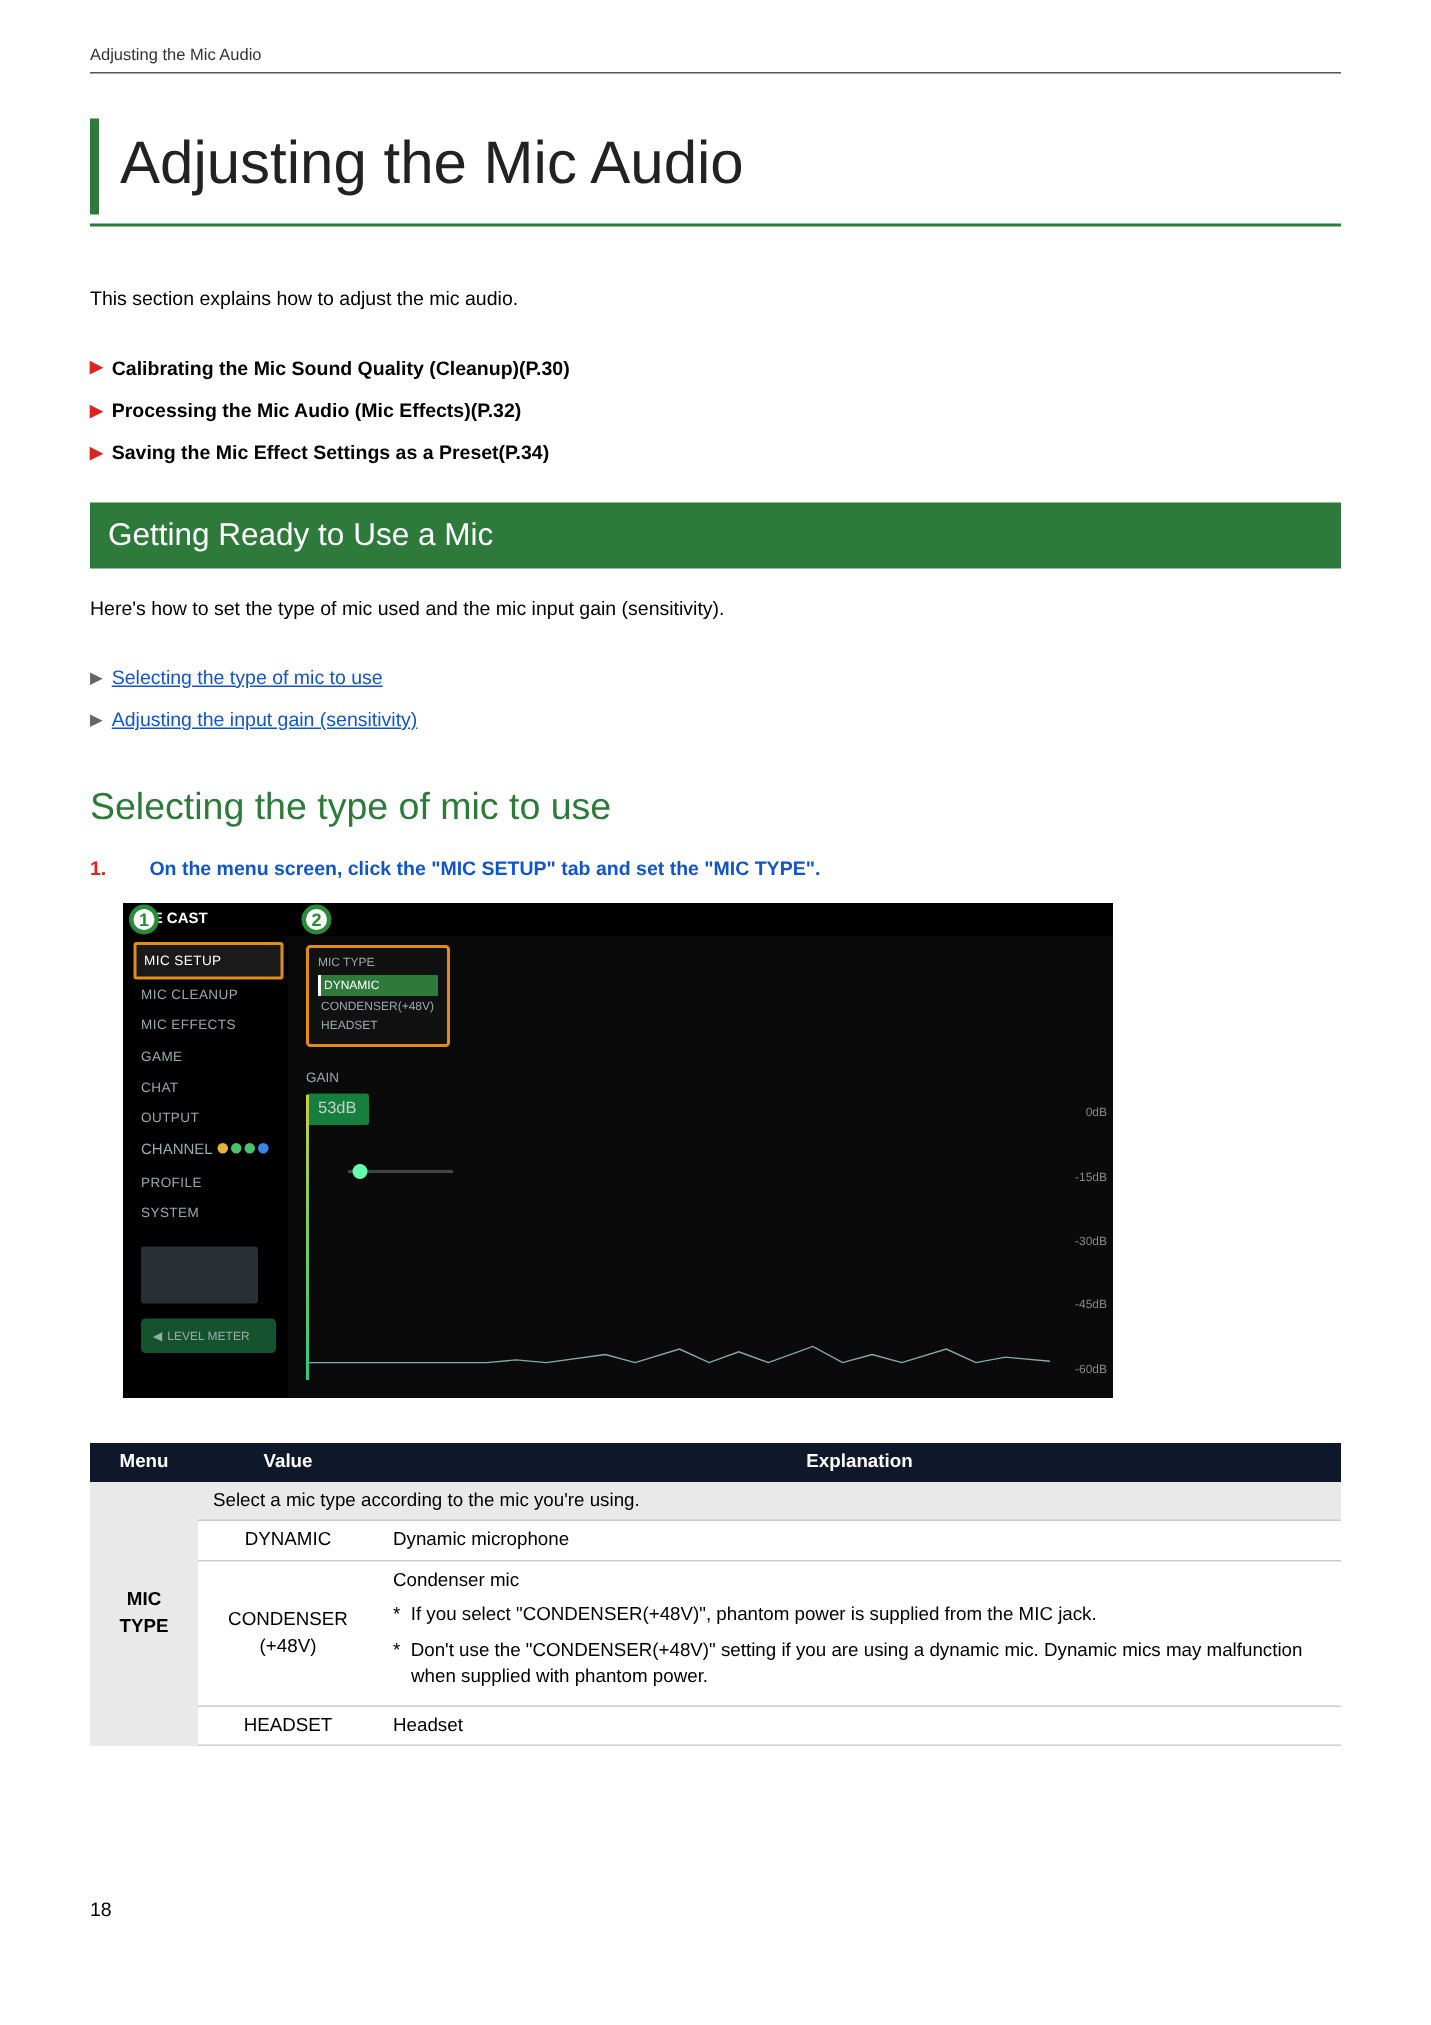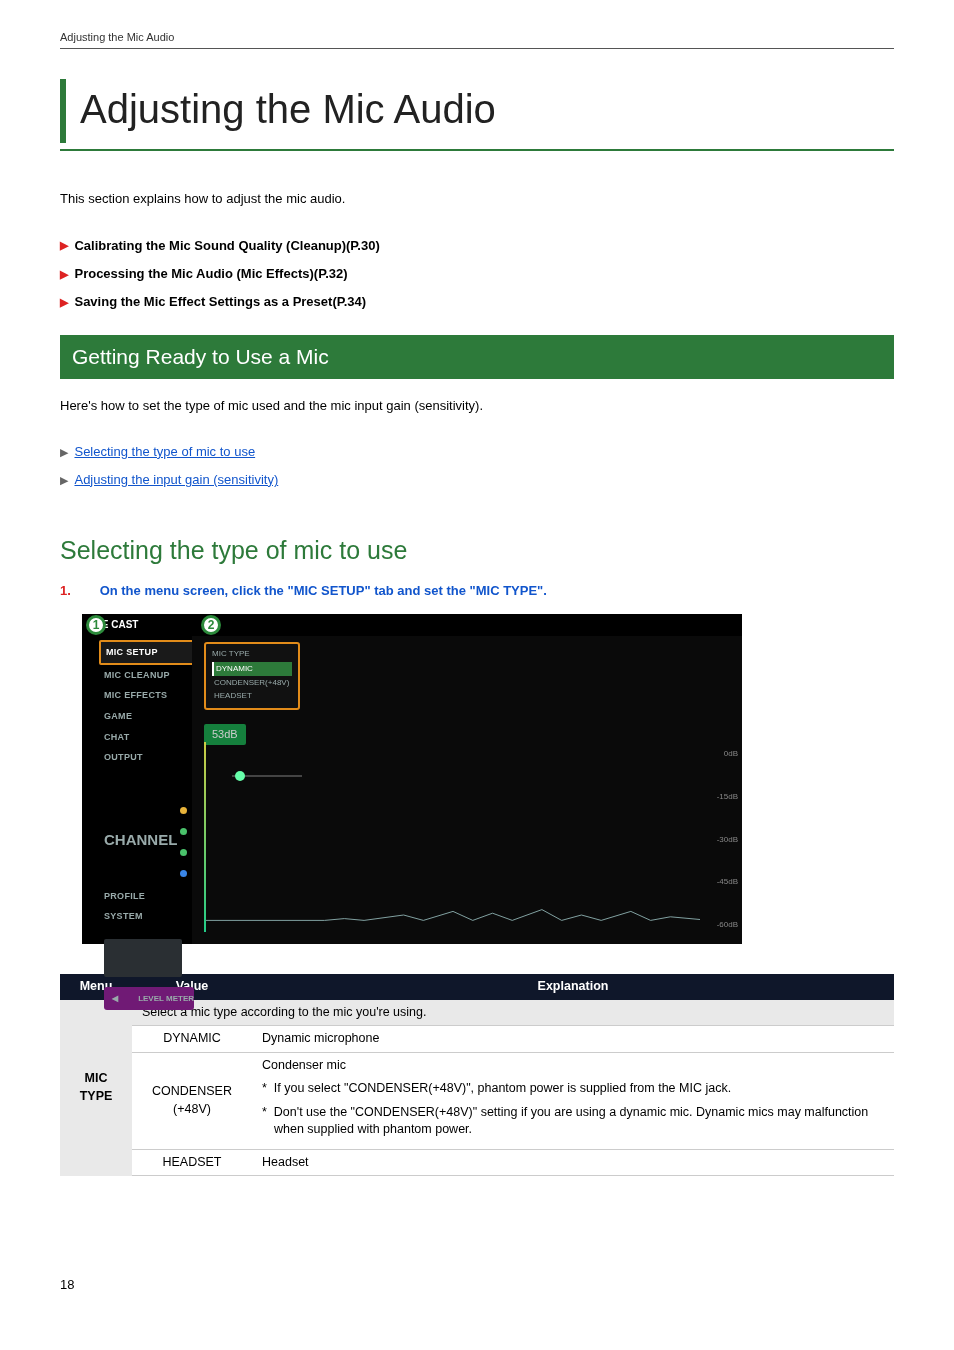--- a/index.html
+++ b/index.html
@@ -42,21 +42,21 @@
   .section-bar {
     background: #2d7a3a;
     color: #fff;
     font-size: 21px;
     font-weight: 400;
     padding: 7px 12px;
     margin-top: 12px;
     margin-bottom: 18px;
   }
   .sub-intro { margin-bottom: 28px; }
-  .link-list { list-style: none; margin-bottom: 44px; }
+  .link-list { list-style: none; margin-bottom: 32px; }
   .link-list li { margin: 10px 0; font-size: 13px; }
   .link-list li .bul { color: #666; margin-right: 6px; font-size: 11px; display:inline-block; vertical-align: middle;}
   .link-list a { color: #1155cc; text-decoration: underline; }
   h2.green {
     color: #2d7a3a;
     font-size: 25px;
     font-weight: 400;
     margin-bottom: 14px;
   }
   .step-line { margin-bottom: 14px; }
@@ -76,47 +76,46 @@
   .mock .topbar {
     height: 22px;
     background: #000;
     display:flex;
     align-items:center;
     padding-left: 6px;
   }
   .mock .topbar .logo { color:#fff; font-weight:bold; font-size:10px; }
   .mock .sidebar {
     position:absolute;
-    left:12px; top:22px; bottom:0;
+    left:2px; top:22px; bottom:0;
     width:110px;
     background:#000;
     padding:4px 5px;
-    font-weight:bold;
   }
   .mock .sidebar .item {
     padding:4px 5px;
     color:#9aa;
     font-size:9px;
     letter-spacing:0.3px;
   }
   .mock .sidebar .item.active {
     border:2px solid #e28c1a;
     border-radius:2px;
     color:#fff;
     background:#1a1a1a;
   }
-  .mock .sidebar .chan { padding:4px 5px; font-size:15px; color:#9aa; display:flex; align-items:center; gap:3px;margin-top:26px;}
+  .mock .sidebar .chan { padding:4px 5px; font-size:10px; color:#9aa; display:flex; align-items:center; gap:3px;}
   .mock .sidebar .dots span { width:7px; height:7px; border-radius:50%; display:inline-block; margin-right:2px;}
   .mock .sidebar .pic { width: 78px; height: 38px; background:#2a2f33; margin:12px 5px 10px 5px; border-radius:2px;}
   .mock .sidebar .level-btn {
     margin: 6px 5px;
-    background:#701a75;
+    background:#14532d;
     color:#9aa;
     font-size:8px;
-    text-align:right;
+    text-align:center;
     padding:6px 0;
     border-radius:3px;
     position:relative;
   }
   .mock .sidebar .level-btn::before{
     content:"◀";
     position:absolute; left:8px; top:6px; color:#9aa; font-size:8px;
   }
   .mock .main {
     position:absolute;
@@ -262,20 +261,21 @@
     <div class="level-btn">LEVEL
 METER</div>
   </div>
   <div class="main">
     <div class="mtype-box">
       <div class="lbl">MIC TYPE</div>
       <div class="opt sel">DYNAMIC</div>
       <div class="opt">CONDENSER(+48V)</div>
       <div class="opt">HEADSET</div>
     </div>
+    <div class="gain-lbl">GAIN</div>
     <div class="gain-val">53dB</div>
     <div class="slider">
       <div class="knob"></div>
     </div>
     <div class="scale">
       <span>0dB</span>
       <span>-15dB</span>
       <span>-30dB</span>
       <span>-45dB</span>
       <span>-60dB</span>

